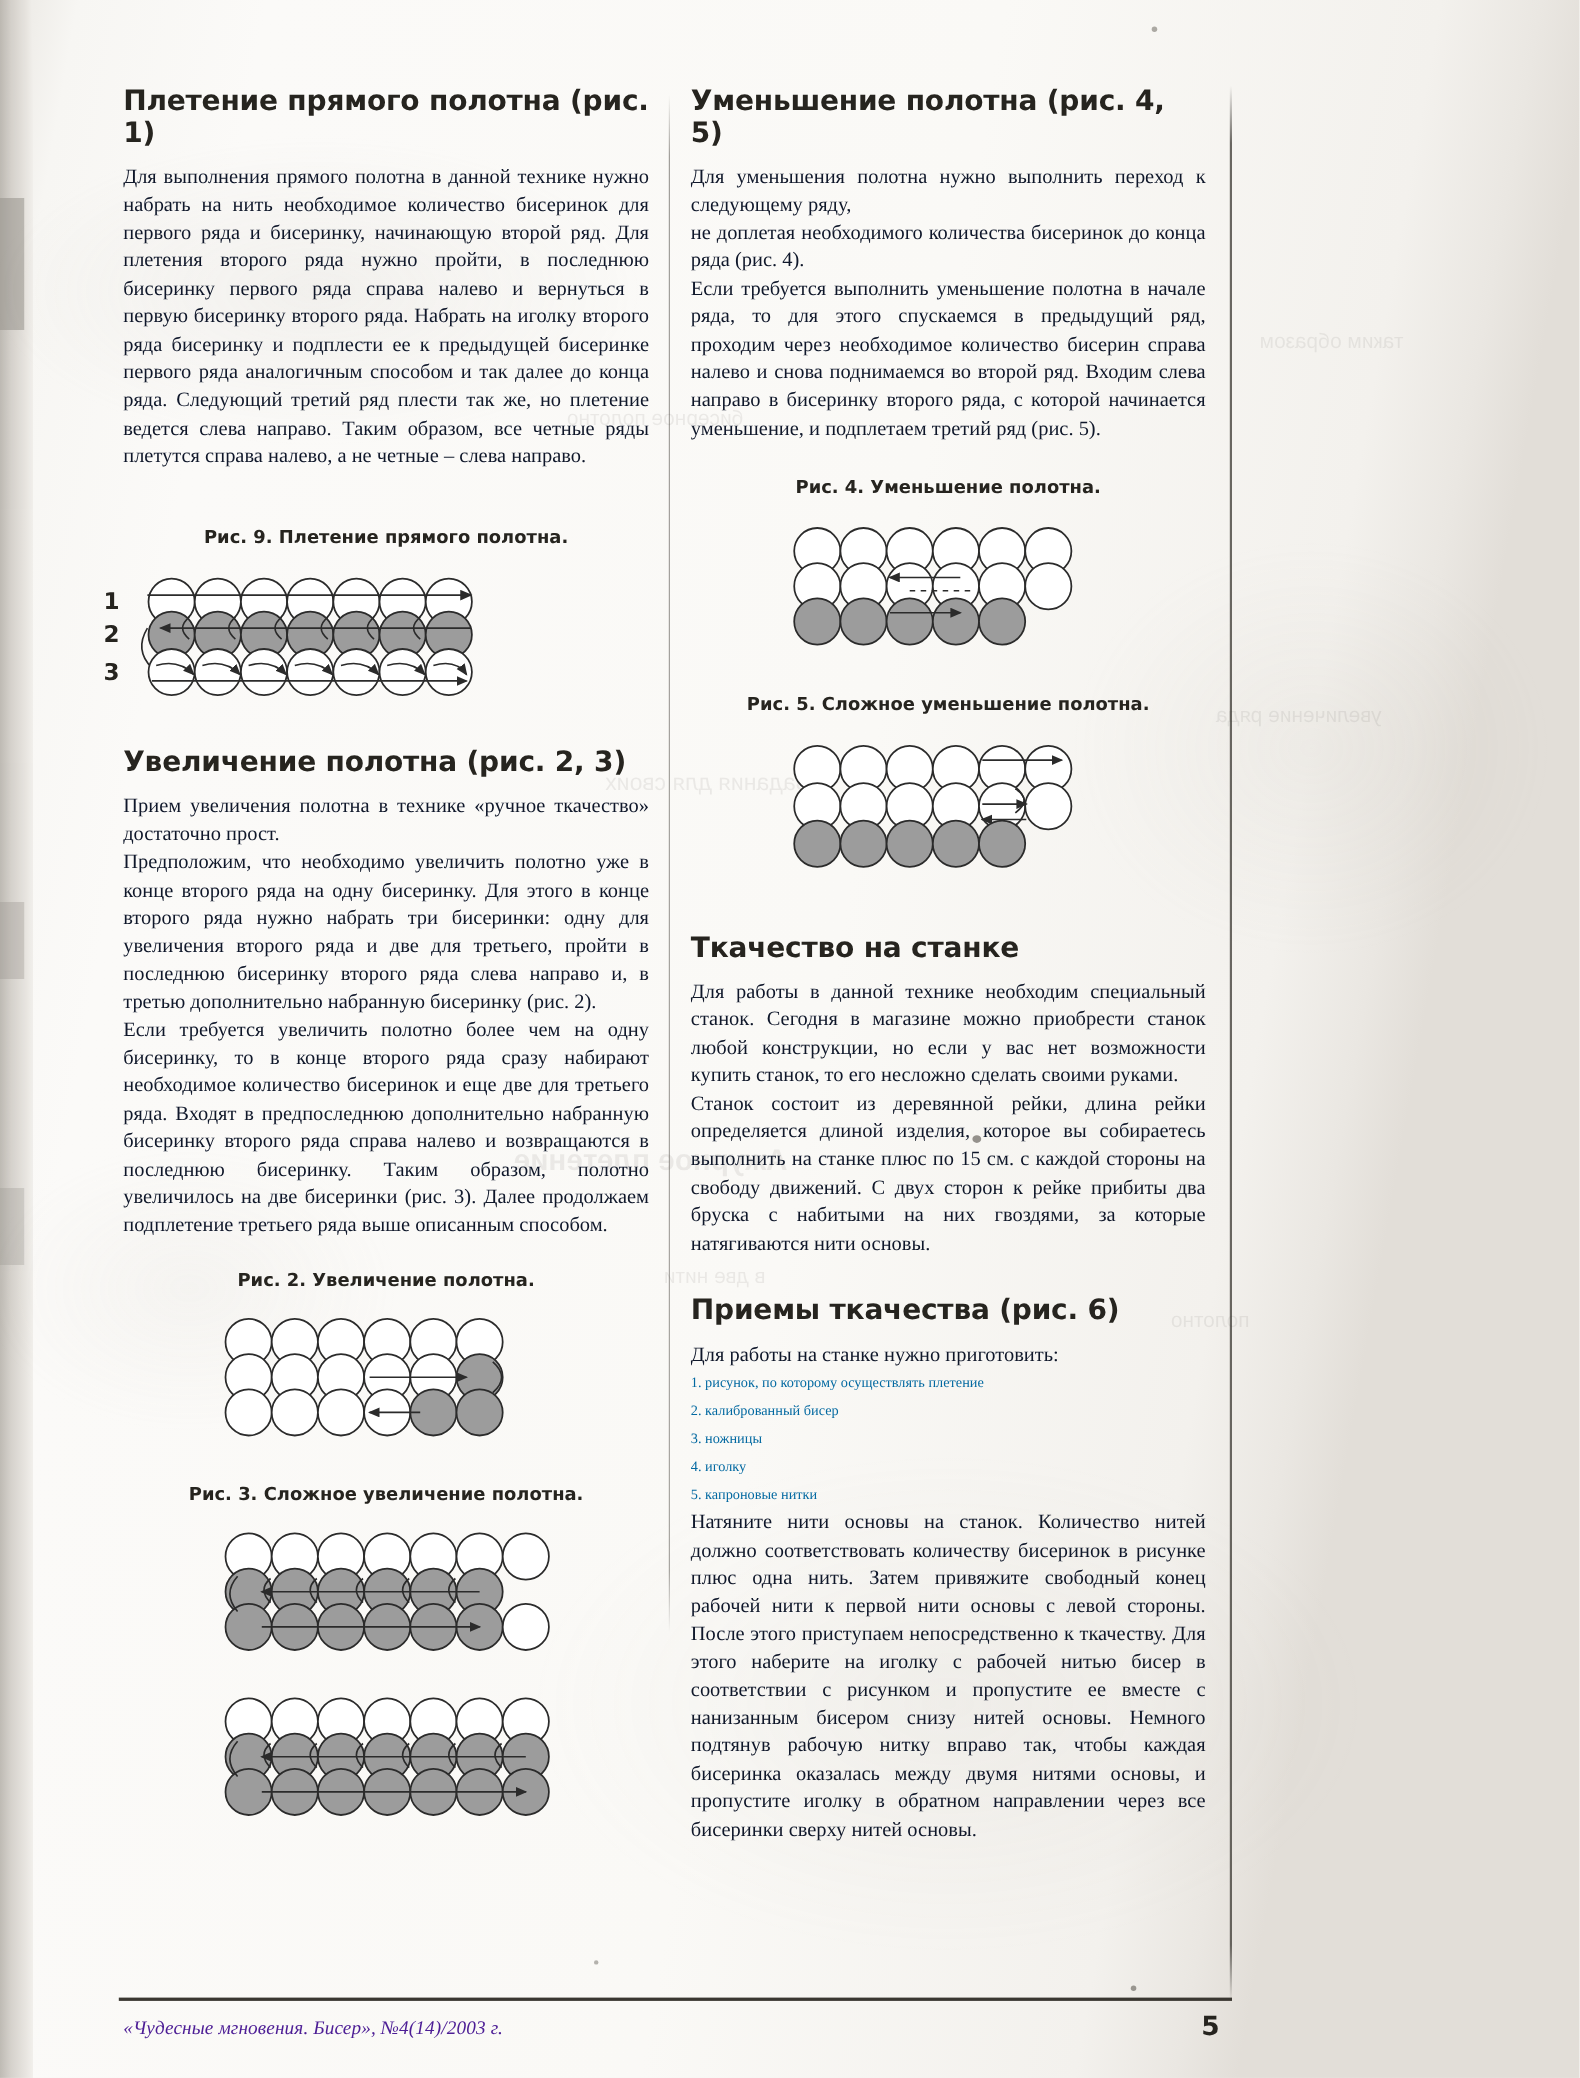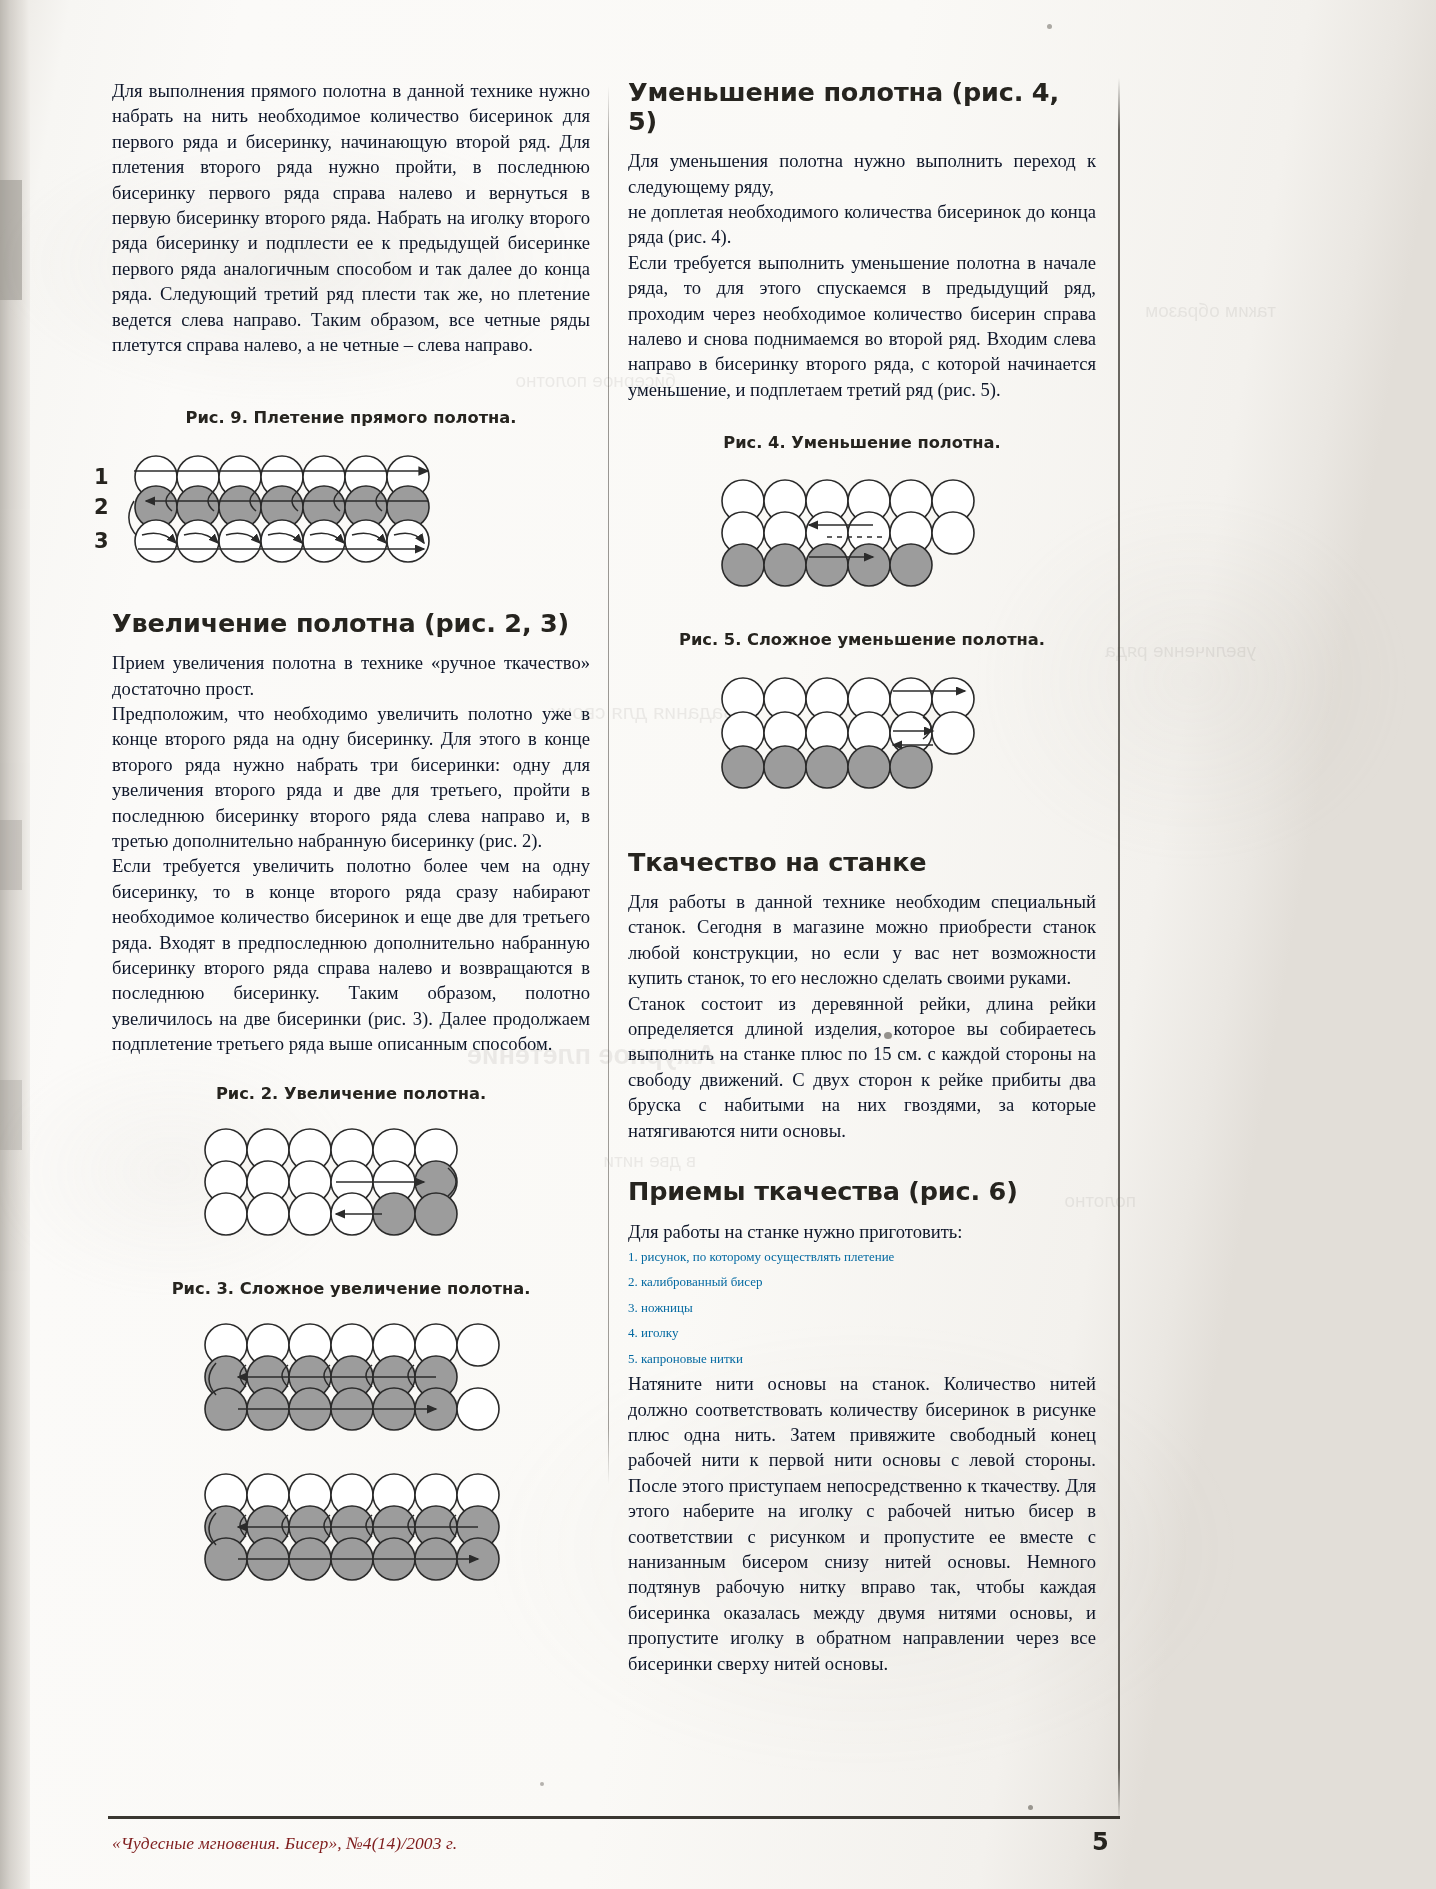--- a/index.html
+++ b/index.html
@@ -106,21 +106,21 @@
   .rowlabel{
     font-family:"DejaVu Sans",sans-serif;
     font-weight:700;font-size:21px;color:#26241f;
   }
 
   
   #footer-left{
     position:absolute;left:112px;top:1833px;
     font-family:"Liberation Serif",serif;
     font-style:italic;
-    font-size:17.5px;color:#7f1d1d;
+    font-size:17.5px;color:#4c1d95;
     letter-spacing:.1px;
   }
   #footer-page{
     position:absolute;left:1092px;top:1828px;
     font-family:"DejaVu Sans",sans-serif;
     font-weight:700;font-size:24px;color:#26241f;
   }
 
   
   .speck{position:absolute;border-radius:50%;background:#5f5b54;opacity:.5;}
@@ -155,20 +155,21 @@
   <div id="rule-right"></div>
   <div id="rule-bottom"></div>
 
   <div class="speck" style="left:1047px;top:24px;width:5px;height:5px;"></div>
   <div class="speck" style="left:884px;top:1032px;width:8px;height:7px;opacity:.65;"></div>
   <div class="speck" style="left:1028px;top:1805px;width:5px;height:5px;opacity:.6;"></div>
   <div class="speck" style="left:540px;top:1782px;width:4px;height:4px;opacity:.45;"></div>
 
   <div class="col" id="col-left">
 
+    <h2 class="sec">Плетение прямого полотна (рис. 1)</h2>
 
     <p class="body">Для выполнения прямого полотна в данной технике нужно набрать на нить необходимое количество бисеринок для первого ряда и бисеринку,  начинающую второй ряд. Для плетения второго ряда нужно пройти, в последнюю бисеринку первого ряда справа налево и вернуться в первую бисеринку второго ряда. Набрать на иголку второго ряда бисеринку и подплести ее к предыдущей бисеринке первого ряда аналогичным способом и так далее до конца ряда. Следующий третий ряд плести так же, но плетение ведется слева направо. Таким образом, все четные ряды плетутся  справа налево, а не четные – слева направо.</p>
 
     <div class="sp" style="height:30px;"></div>
     <p class="cap">Рис. 9. Плетение прямого полотна.</p>
 
     <div class="fig" style="margin-top:16px;">
       <svg width="360" height="130" viewBox="0 0 360 130">
         <defs>
           <marker id="ah" markerWidth="7" markerHeight="7" refX="6" refY="3" orient="auto">

